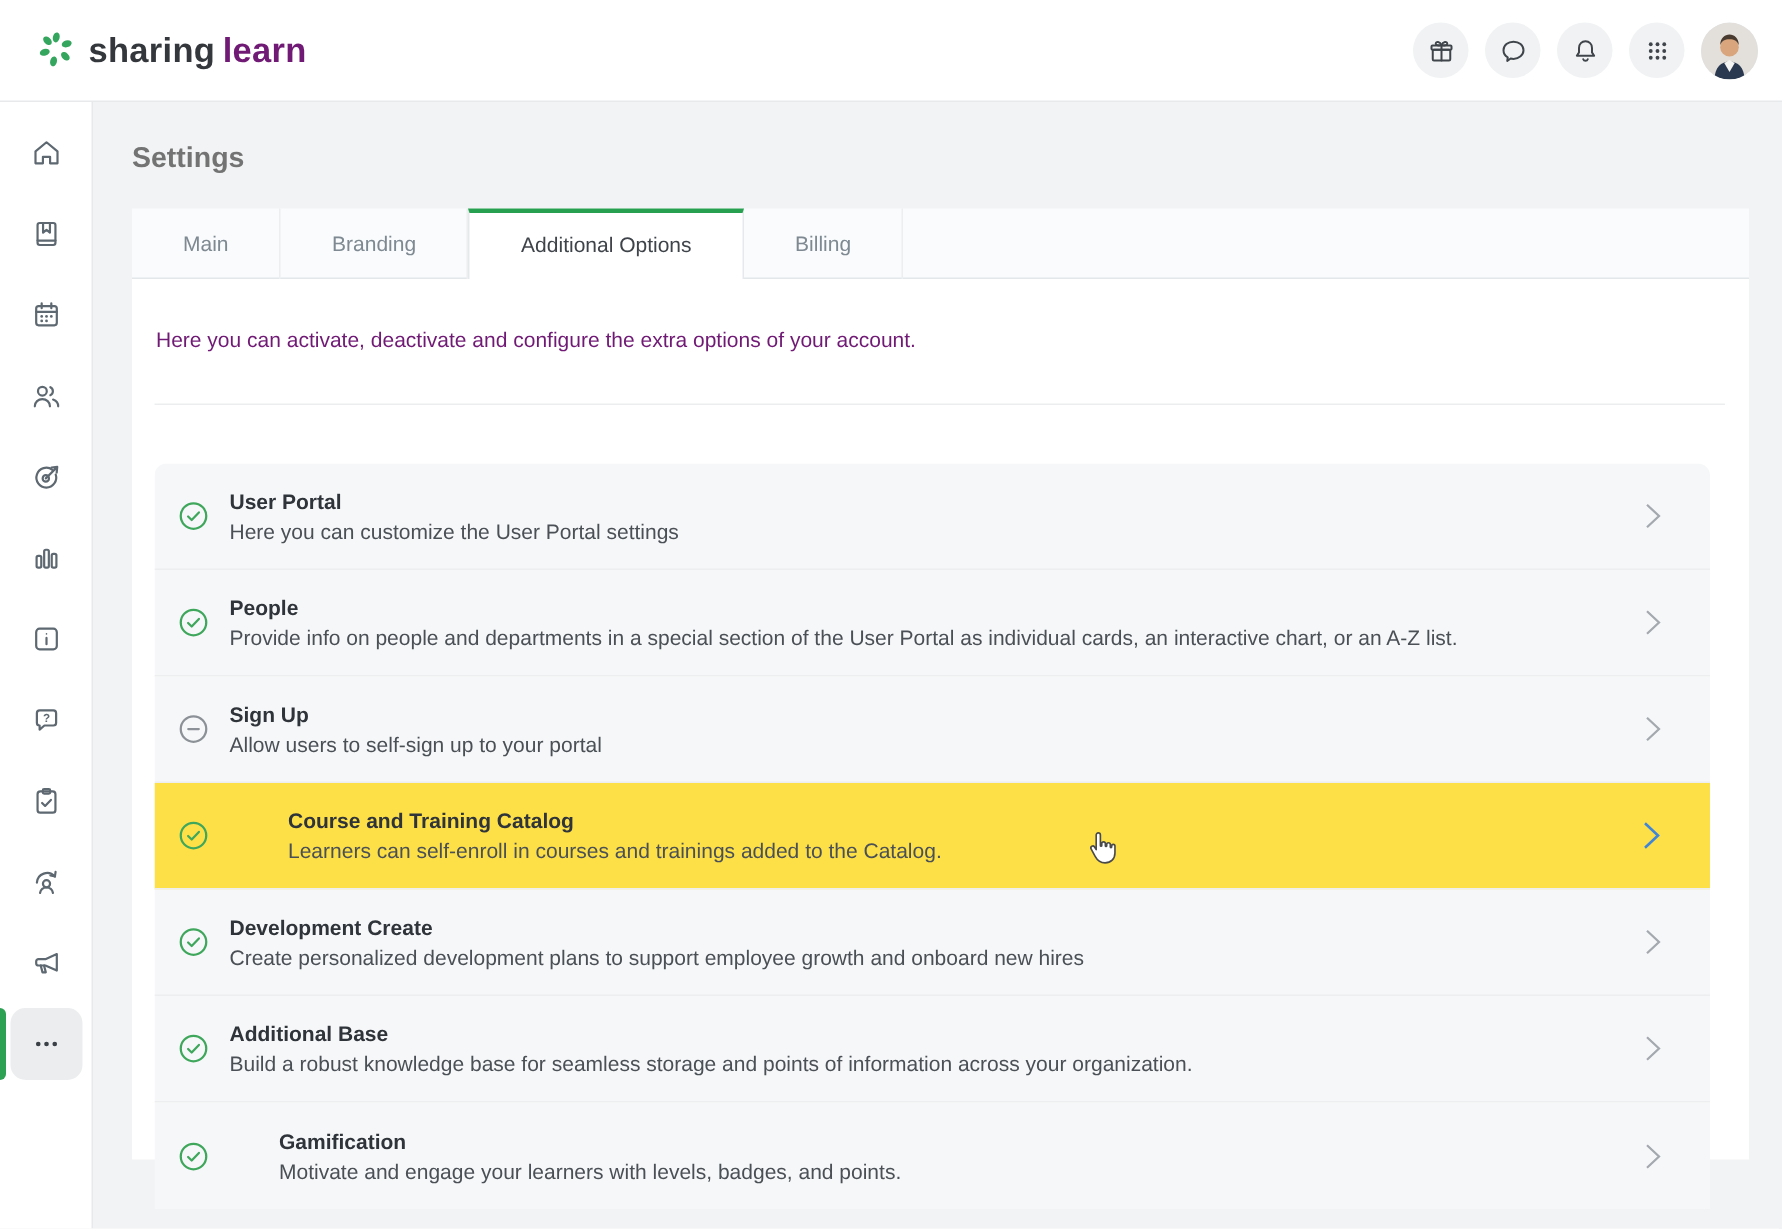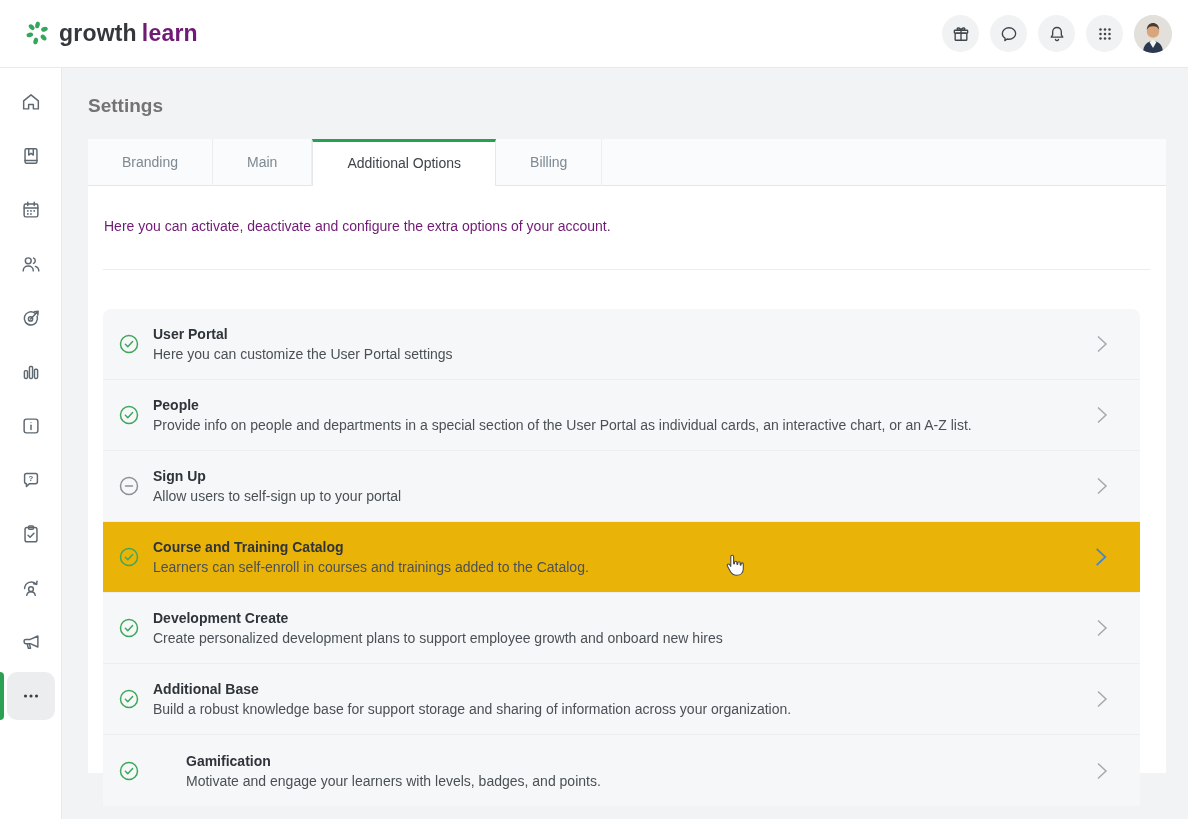--- a/index.html
+++ b/index.html
@@ -76,21 +76,21 @@
   }
   .panel-intro { padding:30px 16px 0 16px; font-size:14px; color:#701a75; line-height:20px; }
   .panel-divider { margin:33px 16px 0 15px; border-top:1px solid #ecedee; }
 
   .options { margin:39px 26px 0 15px; border-radius:8px 8px 0 0; overflow:hidden; }
   .option-row {
     height:71px; background:#f6f7f8; display:flex; align-items:center;
     padding:0 30px 0 16px; border-bottom:1px solid #eceef0; cursor:pointer;justify-content:center;
   }
   .option-row:last-child { border-bottom:none;gap:33px; }
-  .option-row.highlighted { background:#eab308; }
+  .option-row.highlighted { background:#fde047;gap:39px; }
   .status-icon { width:20px; height:20px; margin-right:14px; flex:none; }
   .option-text { flex:1; min-width:0; }
   .option-title { font-size:14px; font-weight:700; color:#2f343a; margin-bottom:4px; }
   .option-desc { font-size:14px; color:#4a5056; }
   .chevron { flex:none; margin-left:16px; }
 
   .cursor-pointer { position:absolute; left:724px; top:553px; z-index:50; pointer-events:none; }
 </style>
 </head>
 <body>
@@ -102,21 +102,21 @@
         <g fill="#35a65e">
           <ellipse cx="12" cy="4.4" rx="2" ry="3" transform="rotate(14 12 4.4)"></ellipse>
           <ellipse cx="18.2" cy="8.2" rx="2" ry="3" transform="rotate(74 18.2 8.2)"></ellipse>
           <ellipse cx="17.4" cy="15.6" rx="2" ry="3" transform="rotate(134 17.4 15.6)"></ellipse>
           <ellipse cx="10.4" cy="18.6" rx="2" ry="3" transform="rotate(194 10.4 18.6)"></ellipse>
           <ellipse cx="5.2" cy="13.2" rx="2" ry="3" transform="rotate(254 5.2 13.2)"></ellipse>
           <ellipse cx="6.8" cy="6.4" rx="2" ry="3" transform="rotate(314 6.8 6.4)"></ellipse>
         </g>
       </svg>
     </span>
-    <span class="logo-text"><span>growth</span><span class="learn">learn</span></span>
+    <span class="logo-text"><span>sharing</span><span class="learn">learn</span></span>
   </div>
 
   <div class="topbar-actions">
     <div class="icon-circle">
       <span>
         <svg width="20" height="20" viewBox="0 0 24 24" fill="none" stroke="#3f454b" stroke-width="1.6" stroke-linecap="round" stroke-linejoin="round">
           <rect x="5" y="11" width="14" height="8.5" rx="1"></rect>
           <rect x="4" y="7.5" width="16" height="3.5" rx="0.8"></rect>
           <path d="M12 7.5 v12"></path>
           <path d="M12 7.3 c-1.2 -3 -4.6 -3.2 -4.6 -1.2 c0 1.6 2.6 1.6 4.6 1.2 z"></path>
@@ -279,22 +279,22 @@
           <circle cx="18" cy="12" r="1.7"></circle>
       </svg>
     </span>
   </div>
 </div>
 
 <div class="main">
   <h1 class="page-title">Settings</h1>
 
   <div class="tabstrip">
+    <div class="tab">Main</div>
     <div class="tab">Branding</div>
-    <div class="tab">Main</div>
     <div class="tab active">Additional Options</div>
     <div class="tab">Billing</div>
   </div>
 
   <div class="panel">
     <div class="panel-intro">Here you can activate, deactivate and configure the extra options of your account.</div>
     <div class="panel-divider"></div>
 
     <div class="options">
 
@@ -390,21 +390,21 @@
 
       <div class="option-row">
         <span class="status-icon">
           <svg width="20" height="20" viewBox="0 0 20 20" fill="none" stroke="#3fa75c" stroke-width="1.5" stroke-linecap="round" stroke-linejoin="round">
             <circle cx="10" cy="10" r="8.5"></circle>
               <path d="M6.4 10.3 l2.4 2.4 l4.8 -5.1"></path>
           </svg>
         </span>
         <span class="option-text">
           <div class="option-title">Additional Base</div>
-          <div class="option-desc">Build a robust knowledge base for support storage and sharing of information across your organization.</div>
+          <div class="option-desc">Build a robust knowledge base for seamless storage and points of information across your organization.</div>
         </span>
         <span class="chevron">
           <svg width="16" height="24" viewBox="0 0 16 24" fill="none" stroke="#a3a9af" stroke-width="1.5">
               <path d="M4 4.5 L12 12 L4 19.5"></path>
             </svg>
         </span>
       </div>
 
       <div class="option-row">
         <span class="status-icon">

